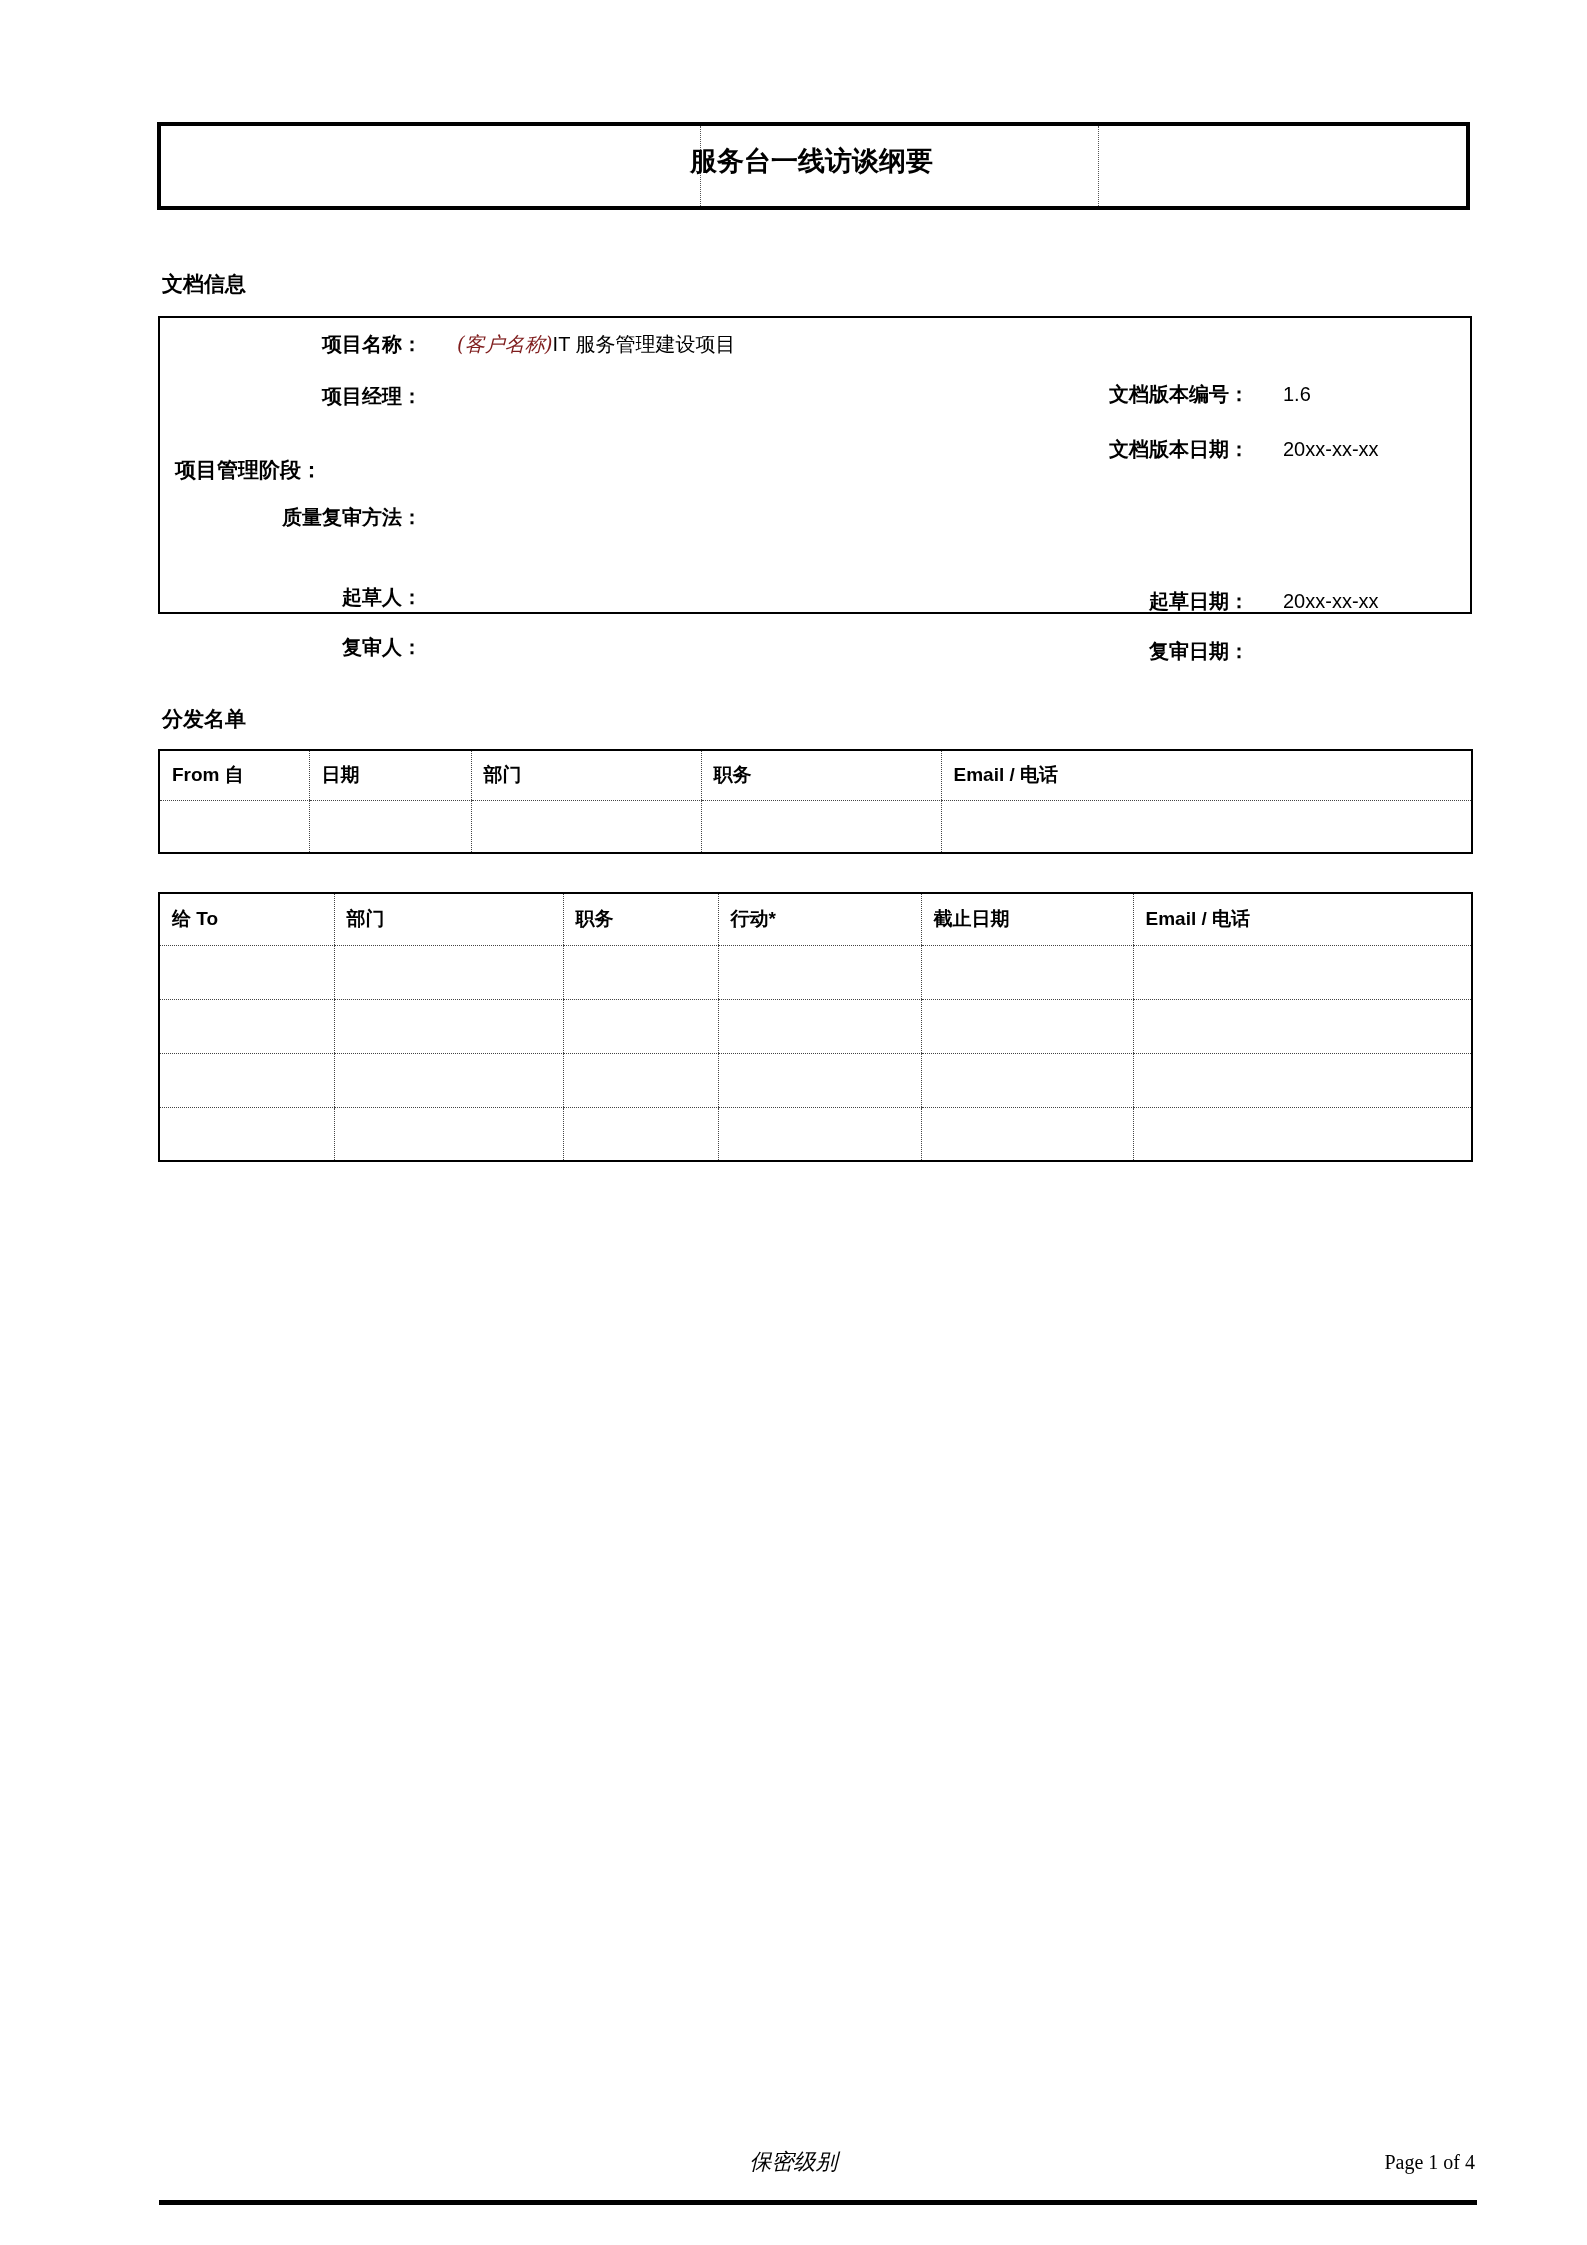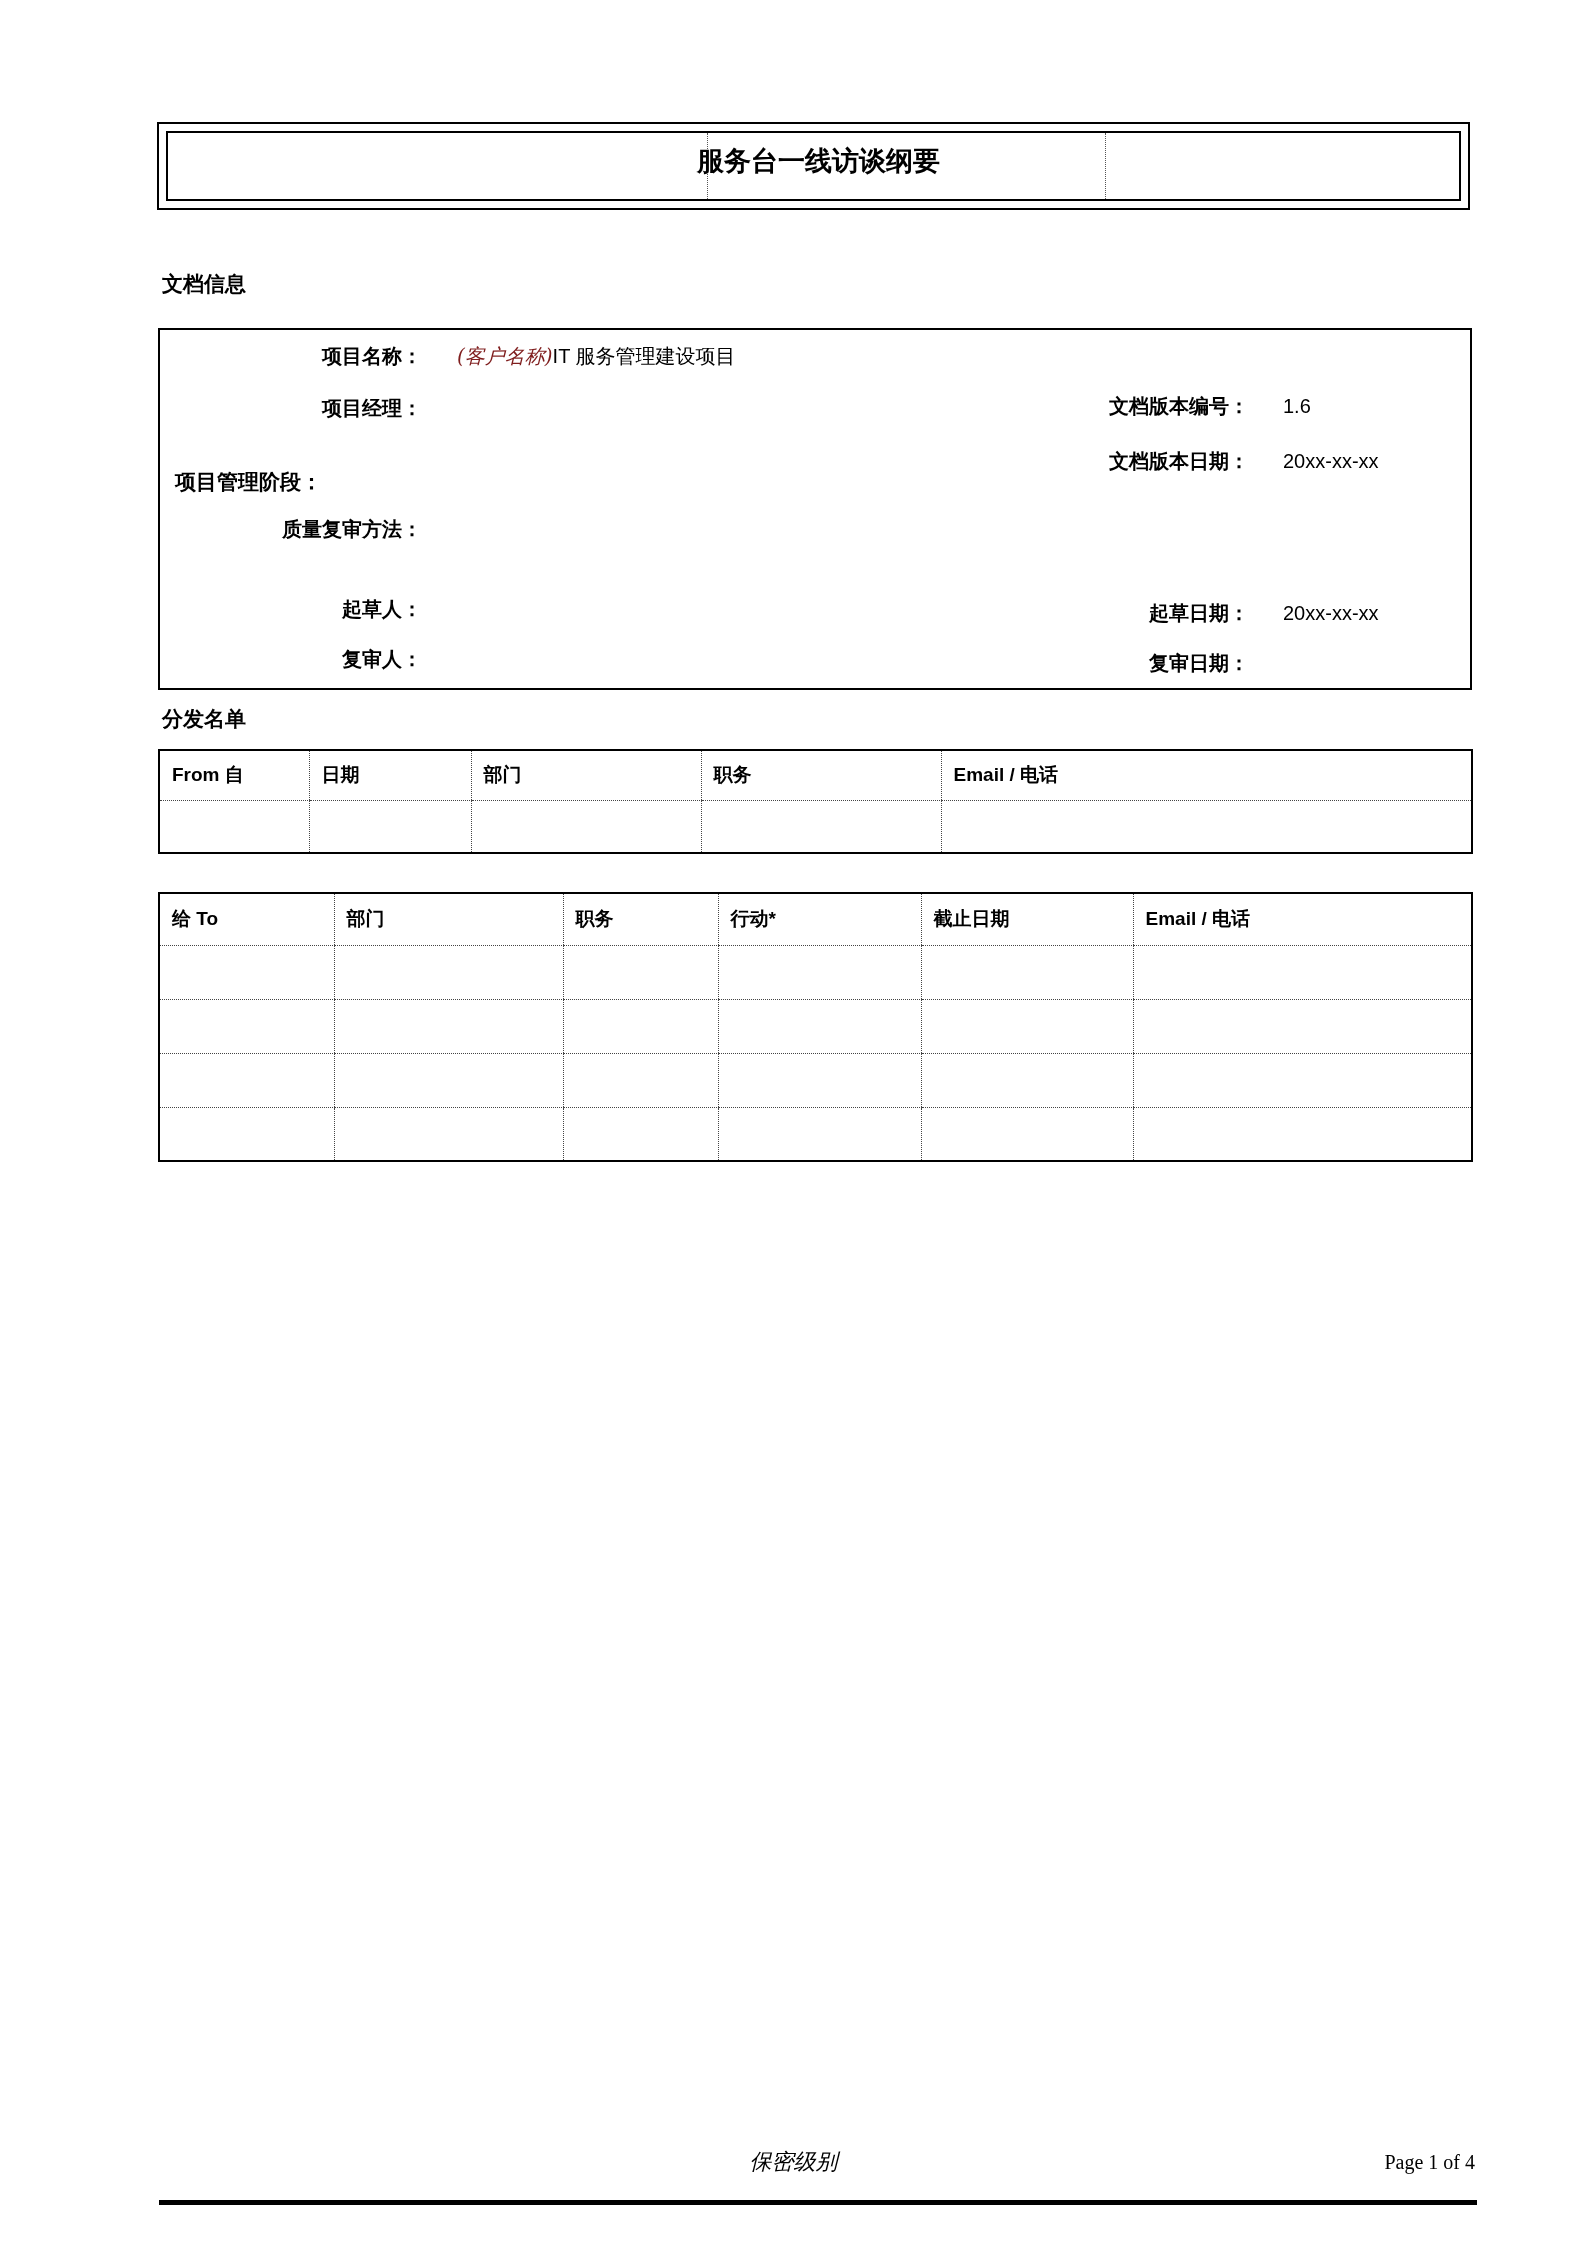--- a/index.html
+++ b/index.html
@@ -3,21 +3,21 @@
 <meta charset="utf-8">
 <style>
   html,body{margin:0;padding:0;background:#ffffff;}
   .page{
     position:relative; width:1587px; height:2245px; background:#fff;
     font-family:"Liberation Sans", sans-serif; color:#000; overflow:hidden;
   }
   
   .header-outer{
     position:absolute; left:157px; top:122px; width:1313px; height:88px;
-    border:2px solid #000; padding:7px; box-sizing:border-box;
+    border:2px solid #000; padding:0; box-sizing:border-box;
   }
   .header-inner{
     border:2px solid #000; height:100%; box-sizing:border-box;
     display:flex; align-items:stretch;
   }
   .hcell{height:100%; box-sizing:border-box;}
   .hcell-left{width:539px;}
   .hcell-mid{
     width:399px; border-left:1px dotted #555; border-right:1px dotted #555;
     display:flex; align-items:center; justify-content:center;
@@ -25,21 +25,21 @@
   }
   .hcell-right{flex:1;}
   .doc-title{font-size:27px; font-weight:bold; white-space:nowrap;}
   
   .sec-heading{
     position:absolute; left:162px; margin:0;
     font-size:21px; font-weight:bold; line-height:26px;
   }
   
   .docinfo-box{
-    position:absolute; left:158px; top:328px; width:1314px; height:362px;
+    position:absolute; left:158px; top:316px; width:1314px; height:298px;
     border:2px solid #000; box-sizing:border-box;
   }
   .abs{position:absolute; line-height:26px; white-space:nowrap;}
   .lbl{font-weight:bold; font-size:20px;}
   .lbl-left{left:0; width:262px; text-align:right;}
   .lbl-right{left:827px; width:262px; text-align:right;}
   .val{font-size:20px;}
   .val-left{left:297px;}
   .val-right{left:1123px;}
   .lbl-phase{left:15px; font-size:21px;}

